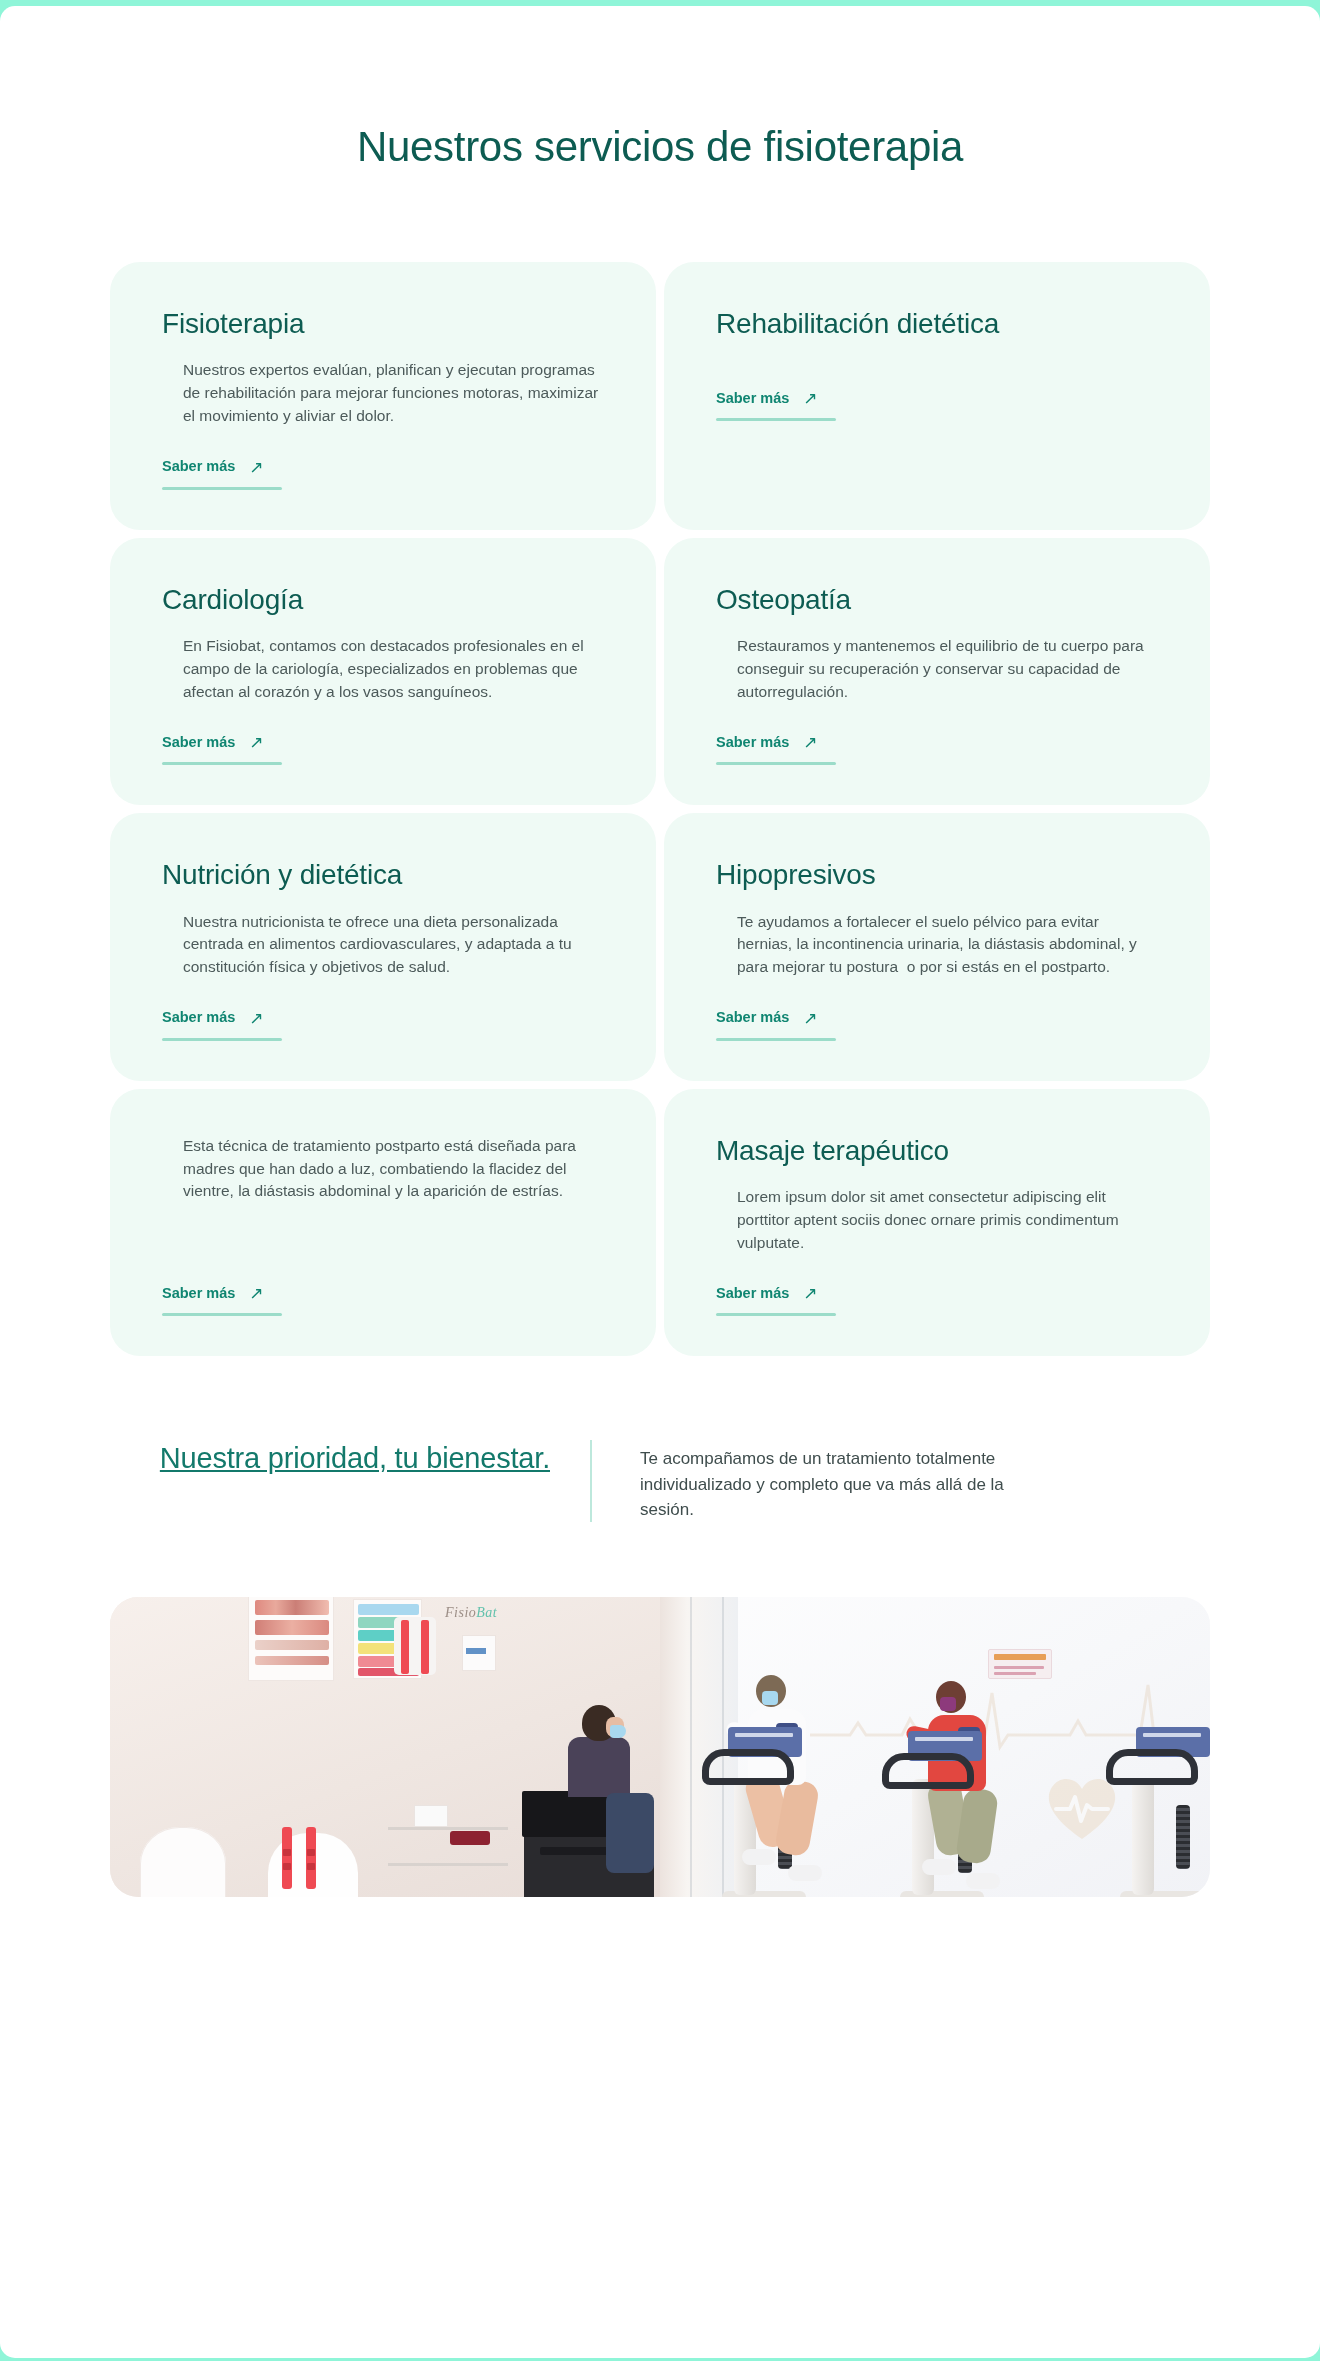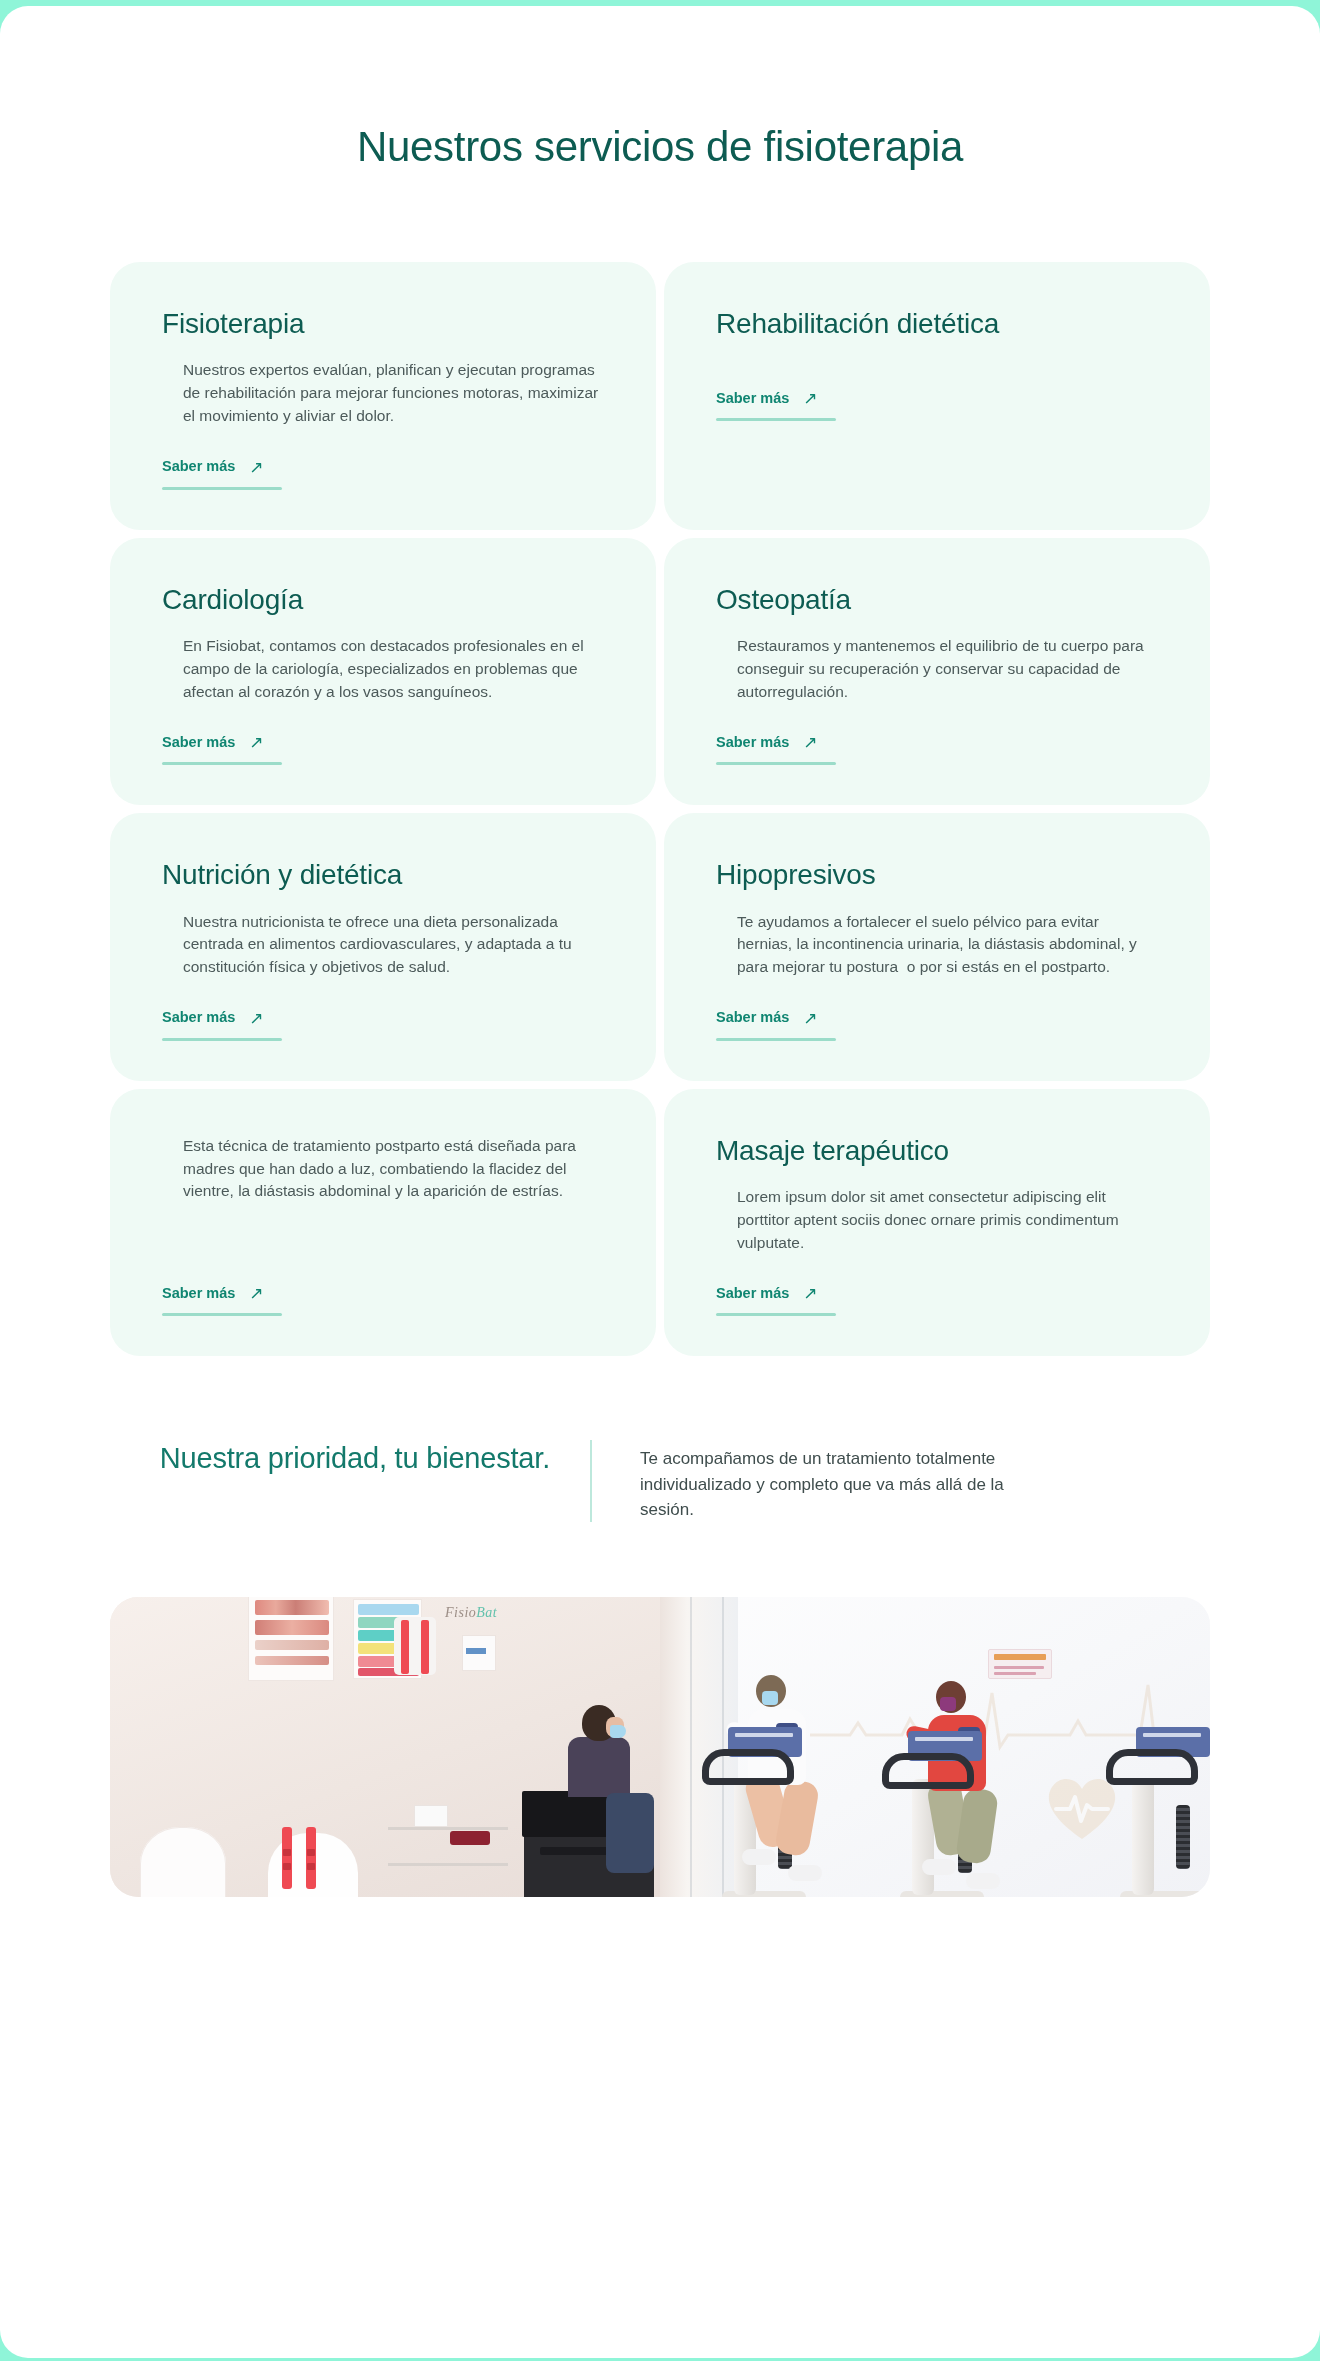--- a/index.html
+++ b/index.html
@@ -23,21 +23,21 @@
     background: #8ff5d8;
   }
 
   .page {
     position: absolute;
     left: 0;
     top: 6px;
     width: 1320px;
     height: 2352px;
     background: #ffffff;
-    border-radius: 28px;
+    border-radius: 15px;
     overflow: hidden;
   }
 
   
   .section-title {
     text-align: center;
     color: #0d5c52;
     font-size: 42px;
     font-weight: 400;
     letter-spacing: -0.3px;
@@ -123,20 +123,21 @@
 
   .priority-left {
     width: 480px;
     text-align: right;
     padding-right: 40px;
     color: #13796b;
     font-size: 29px;
     font-weight: 400;
     line-height: 1.3;
     letter-spacing: -0.2px;
+    text-decoration: underline;
   }
 
   .priority-divider {
     width: 2px;
     align-self: stretch;
     min-height: 78px;
     background: #bde8dc;
   }
 
   .priority-right {

